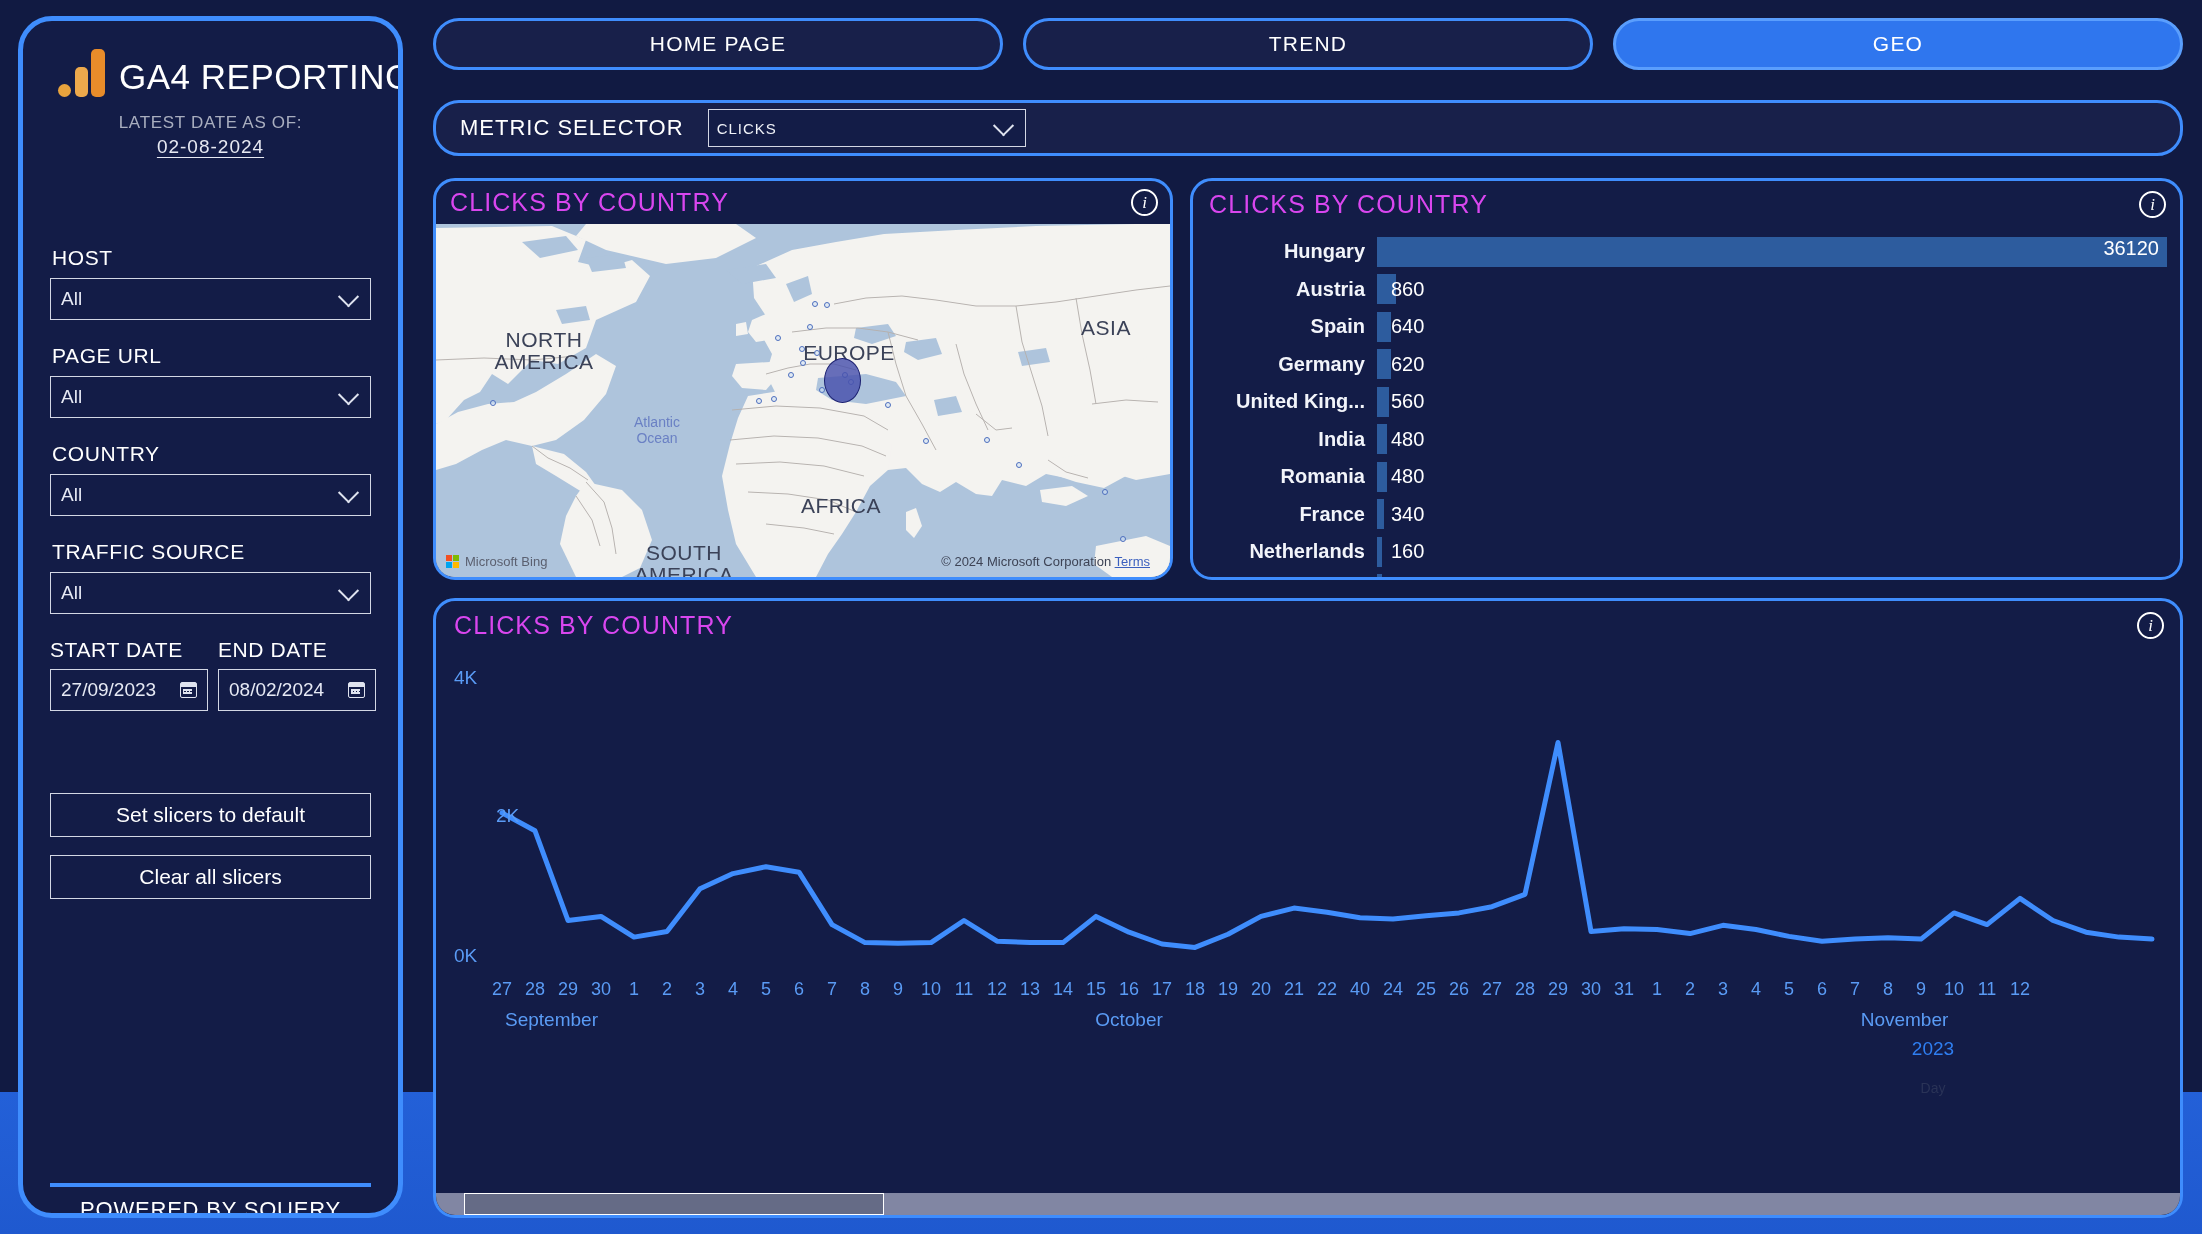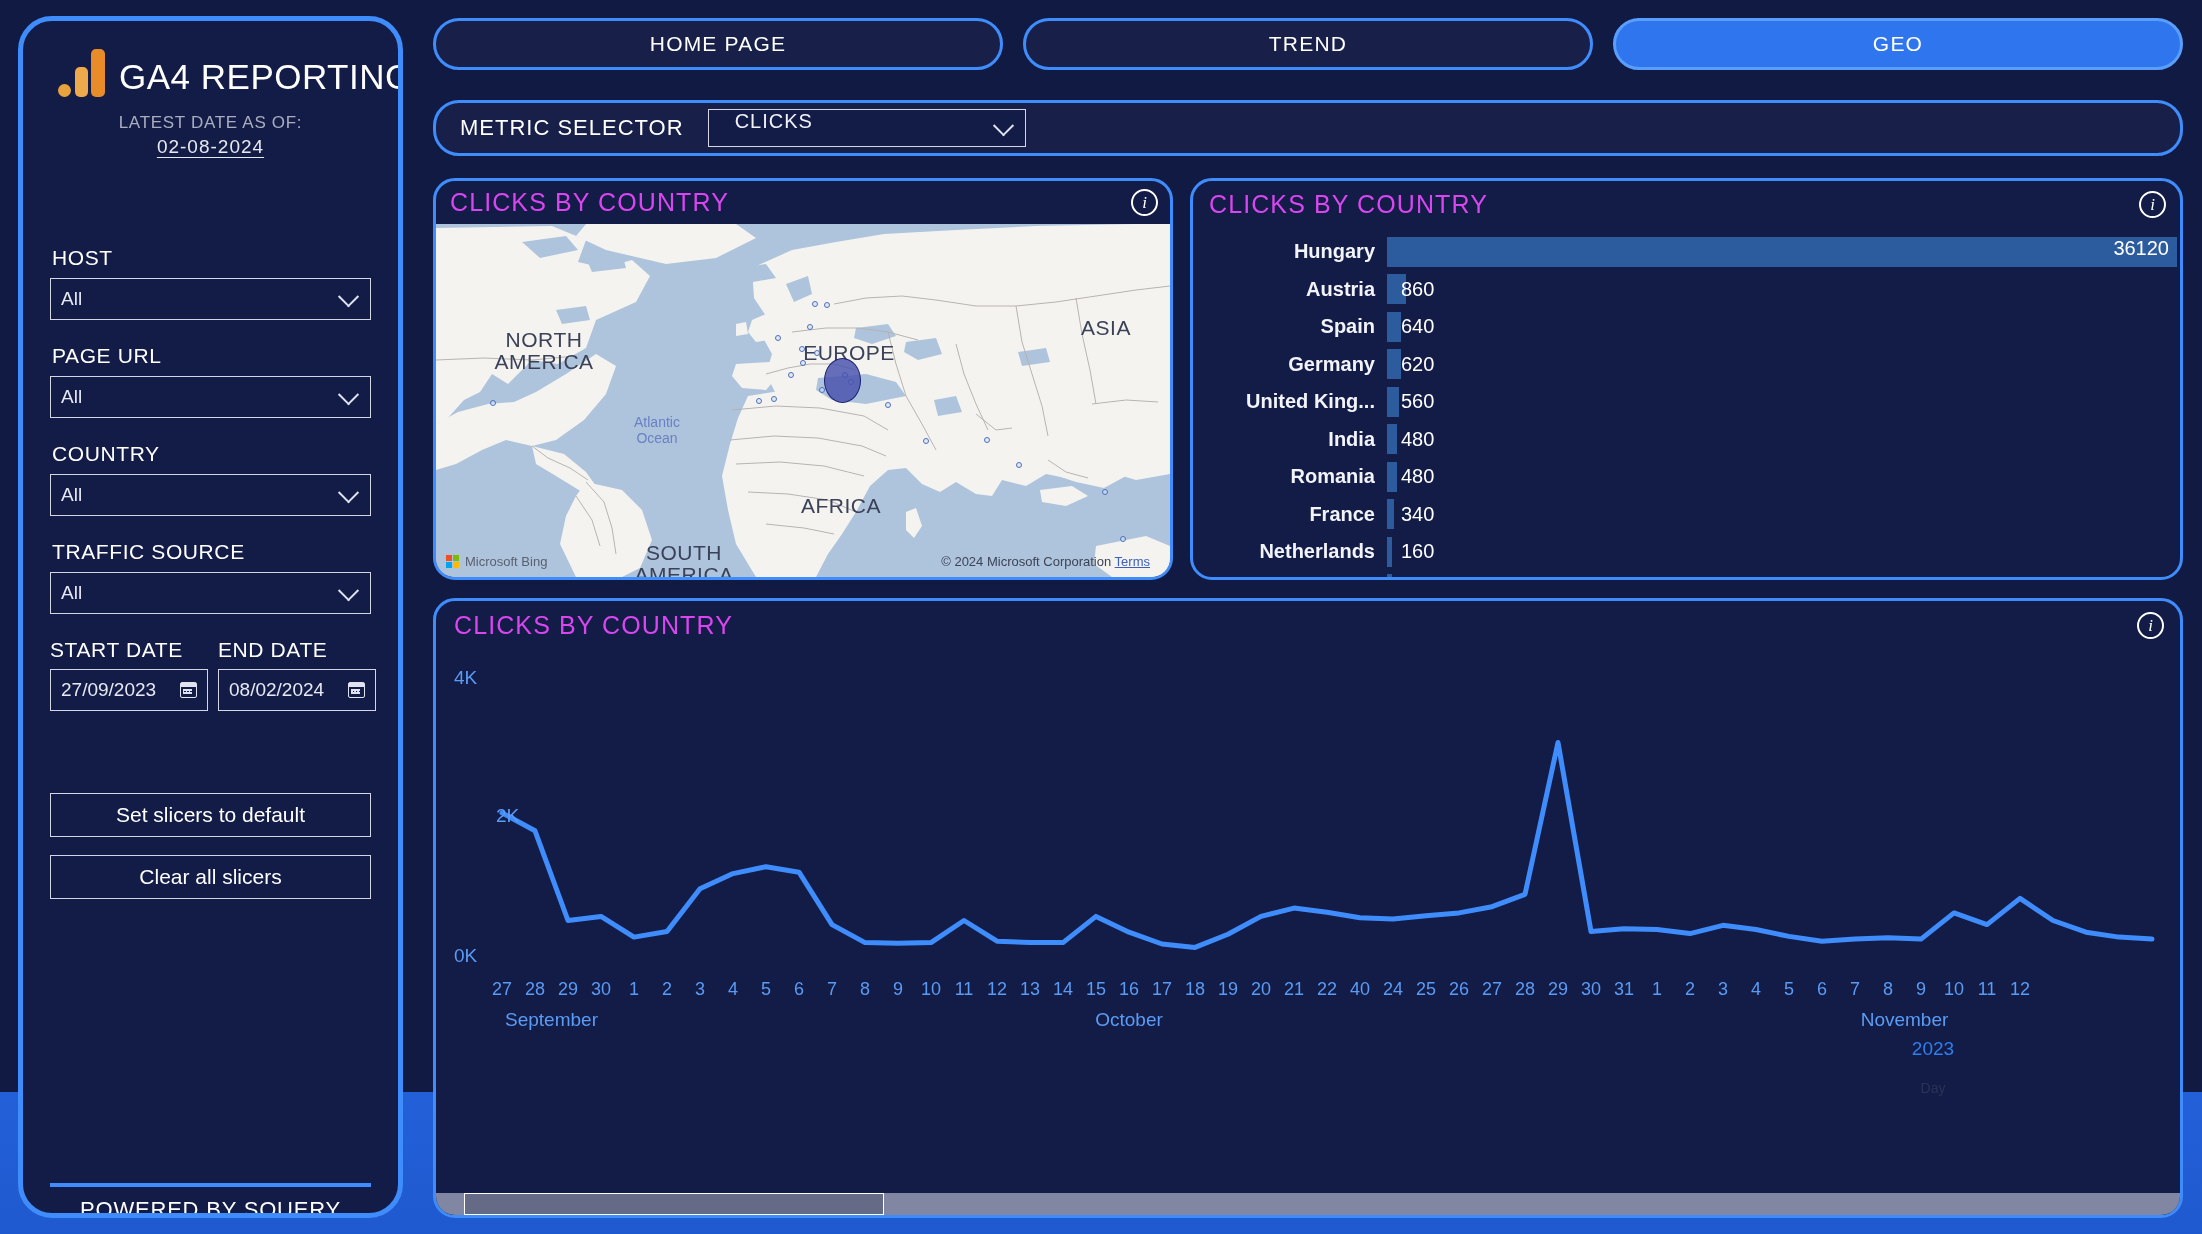--- a/index.html
+++ b/index.html
@@ -156,23 +156,23 @@
     background:#18204a;
     display:flex; align-items:center;
     padding-left: 24px;
   }
   .metric-label { color:#ffffff; font-size: 22px; letter-spacing:1px; margin-right: 24px; }
   #metric-select {
     position:relative;
     width: 318px; height: 38px;
     border: 1.6px solid #d3d7e4;
     background:#131c47;
-    display:flex; align-items:flex-start;
-    padding-left: 26px;
-    color:#f0f2f8; font-size: 20px; letter-spacing:1px;
+    display:flex; align-items:center;
+    padding-left: 8px;
+    color:#f0f2f8; font-size: 15px; letter-spacing:1px;
     cursor:pointer;
   }
 
   
   .card {
     position:absolute;
     border: 3px solid #3f8dfd;
     border-radius: 22px;
     background: #131c47;
     overflow: hidden;
@@ -233,21 +233,21 @@
     color:#3d4355; font-size: 13px;
   }
   #ms-attrib a { color:#3a5fbf; }
 
   
   #table-card { left: 1190px; top: 178px; width: 993px; height: 402px; }
   #table-head {
     height: 46px; display:flex; align-items:center; justify-content:space-between;
     padding: 0 14px 0 16px;
   }
-  #table-rows { padding: 6px 16px 0 4px; margin-left: 10px; }
+  #table-rows { padding: 6px 16px 0 4px; }
   .trow {
     display:flex; align-items:center; height: 37.5px;
   }
   .tname {
     width: 180px; text-align:right; padding-right: 12px;
     color:#f2f4fa; font-size: 20px; font-weight: 700;
     overflow:hidden; white-space:nowrap;
   }
   .tbarwrap {
     position:relative; flex: 1; height: 30px; display:flex; align-items:center;

